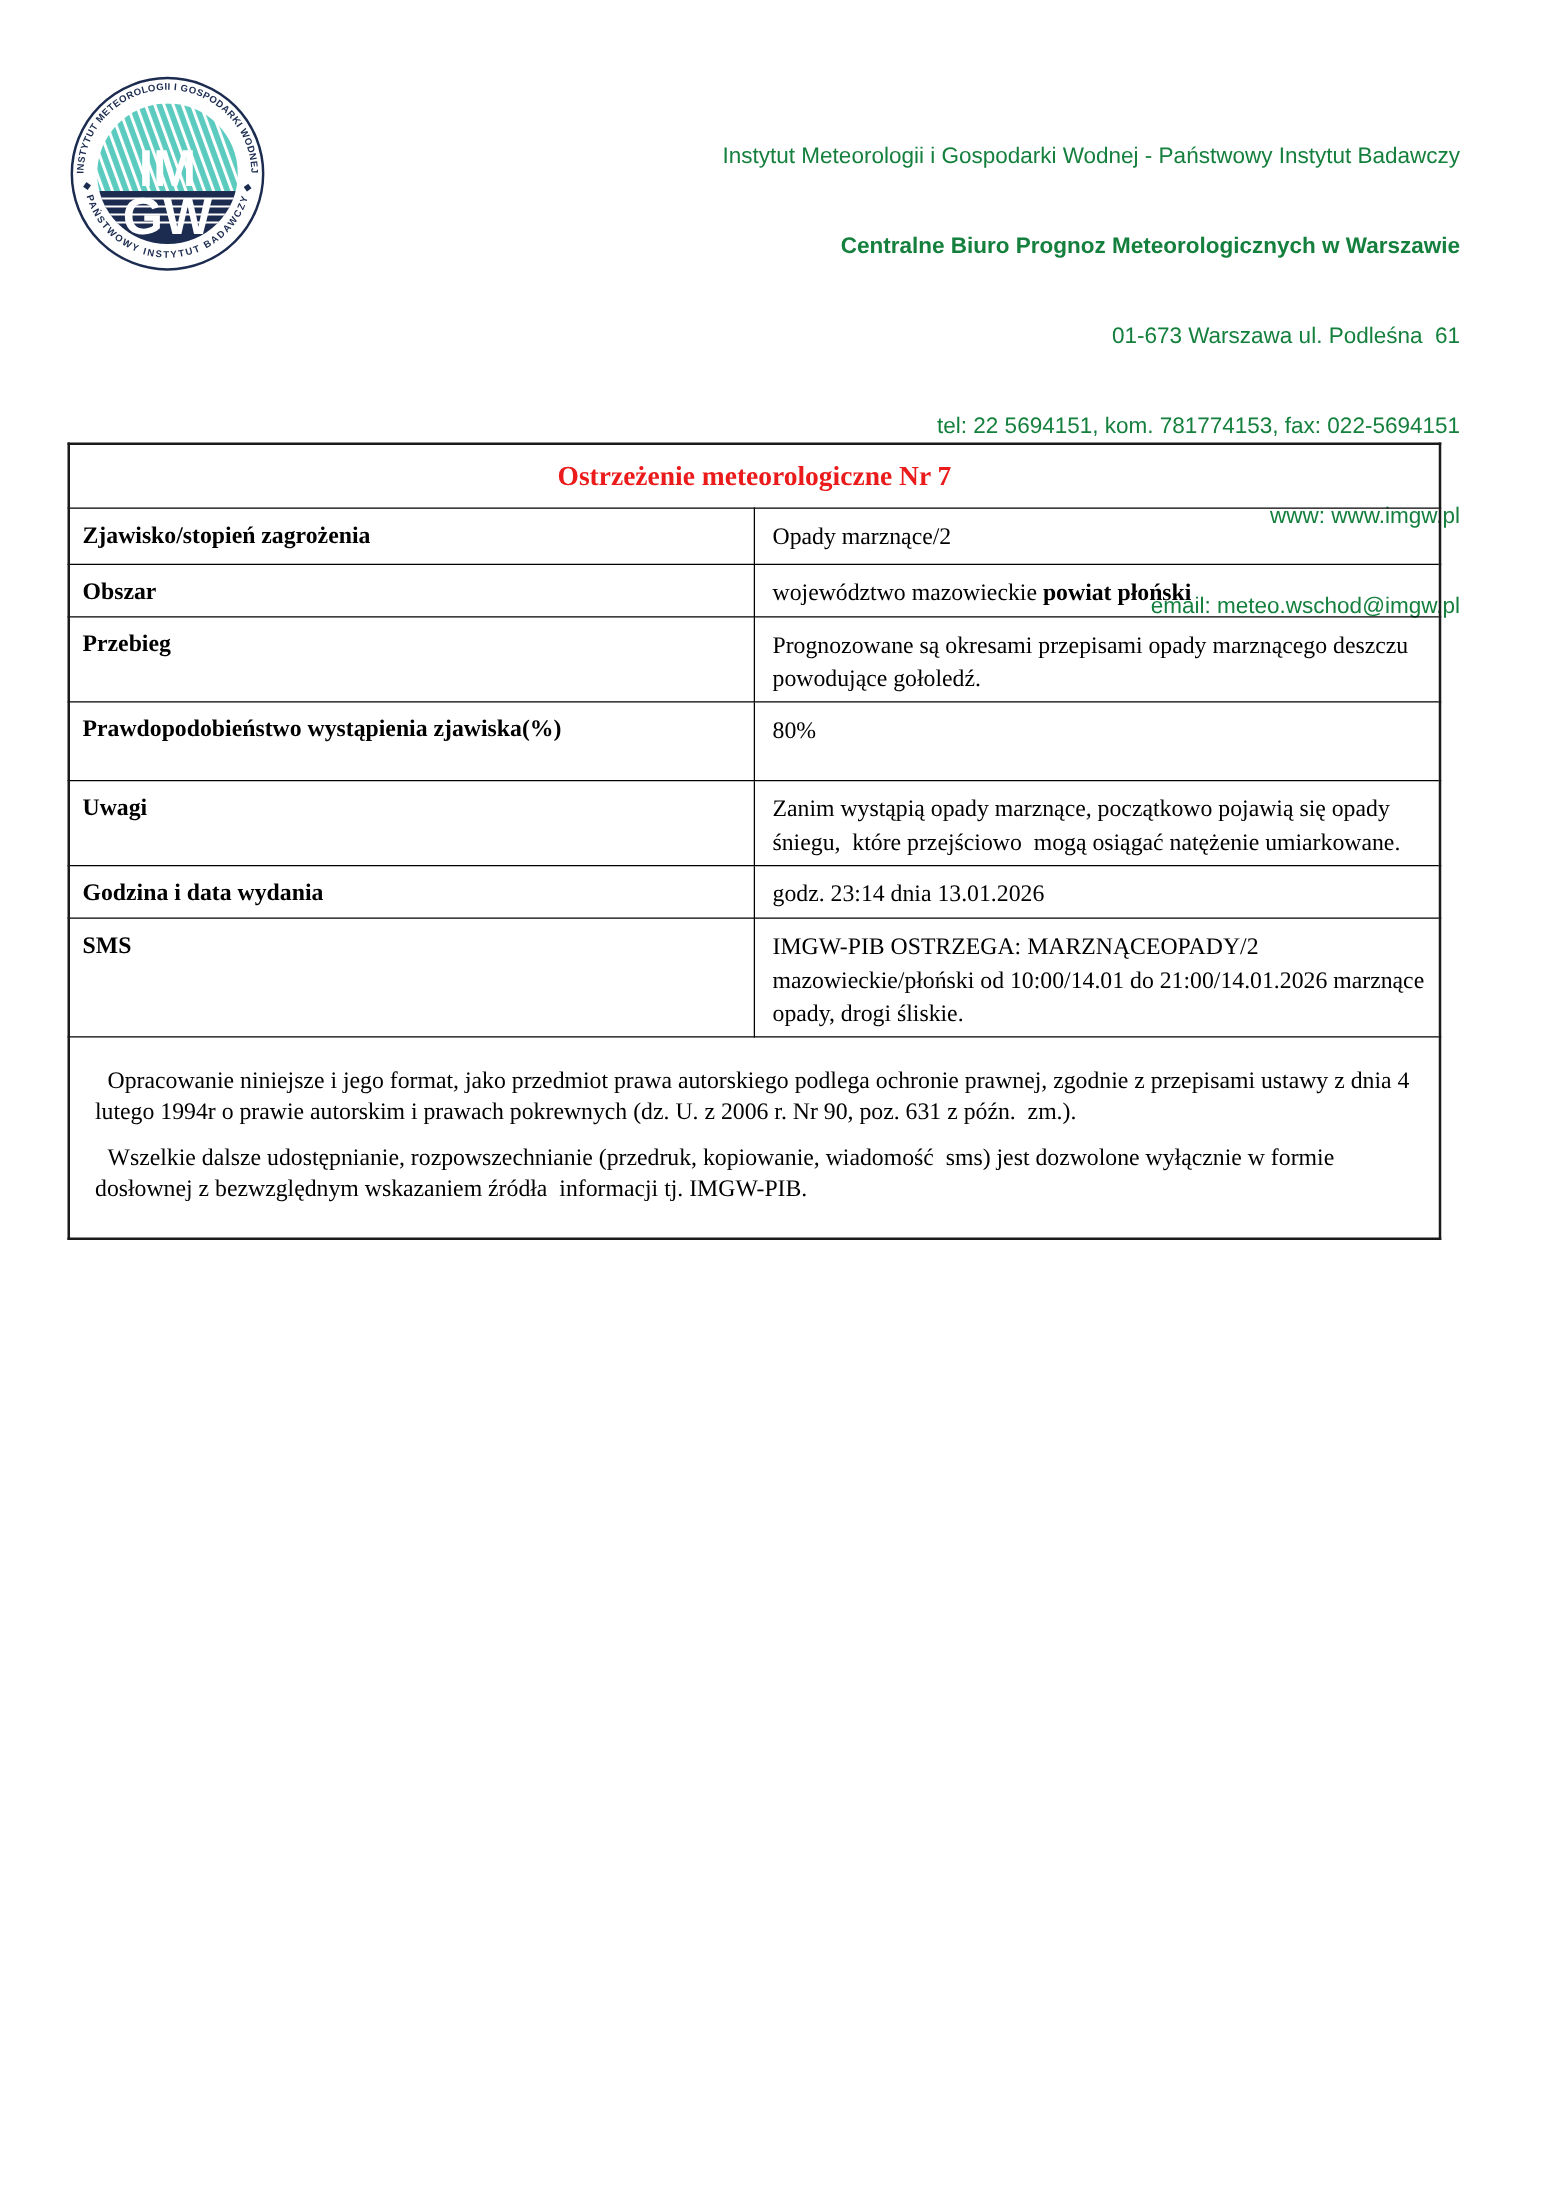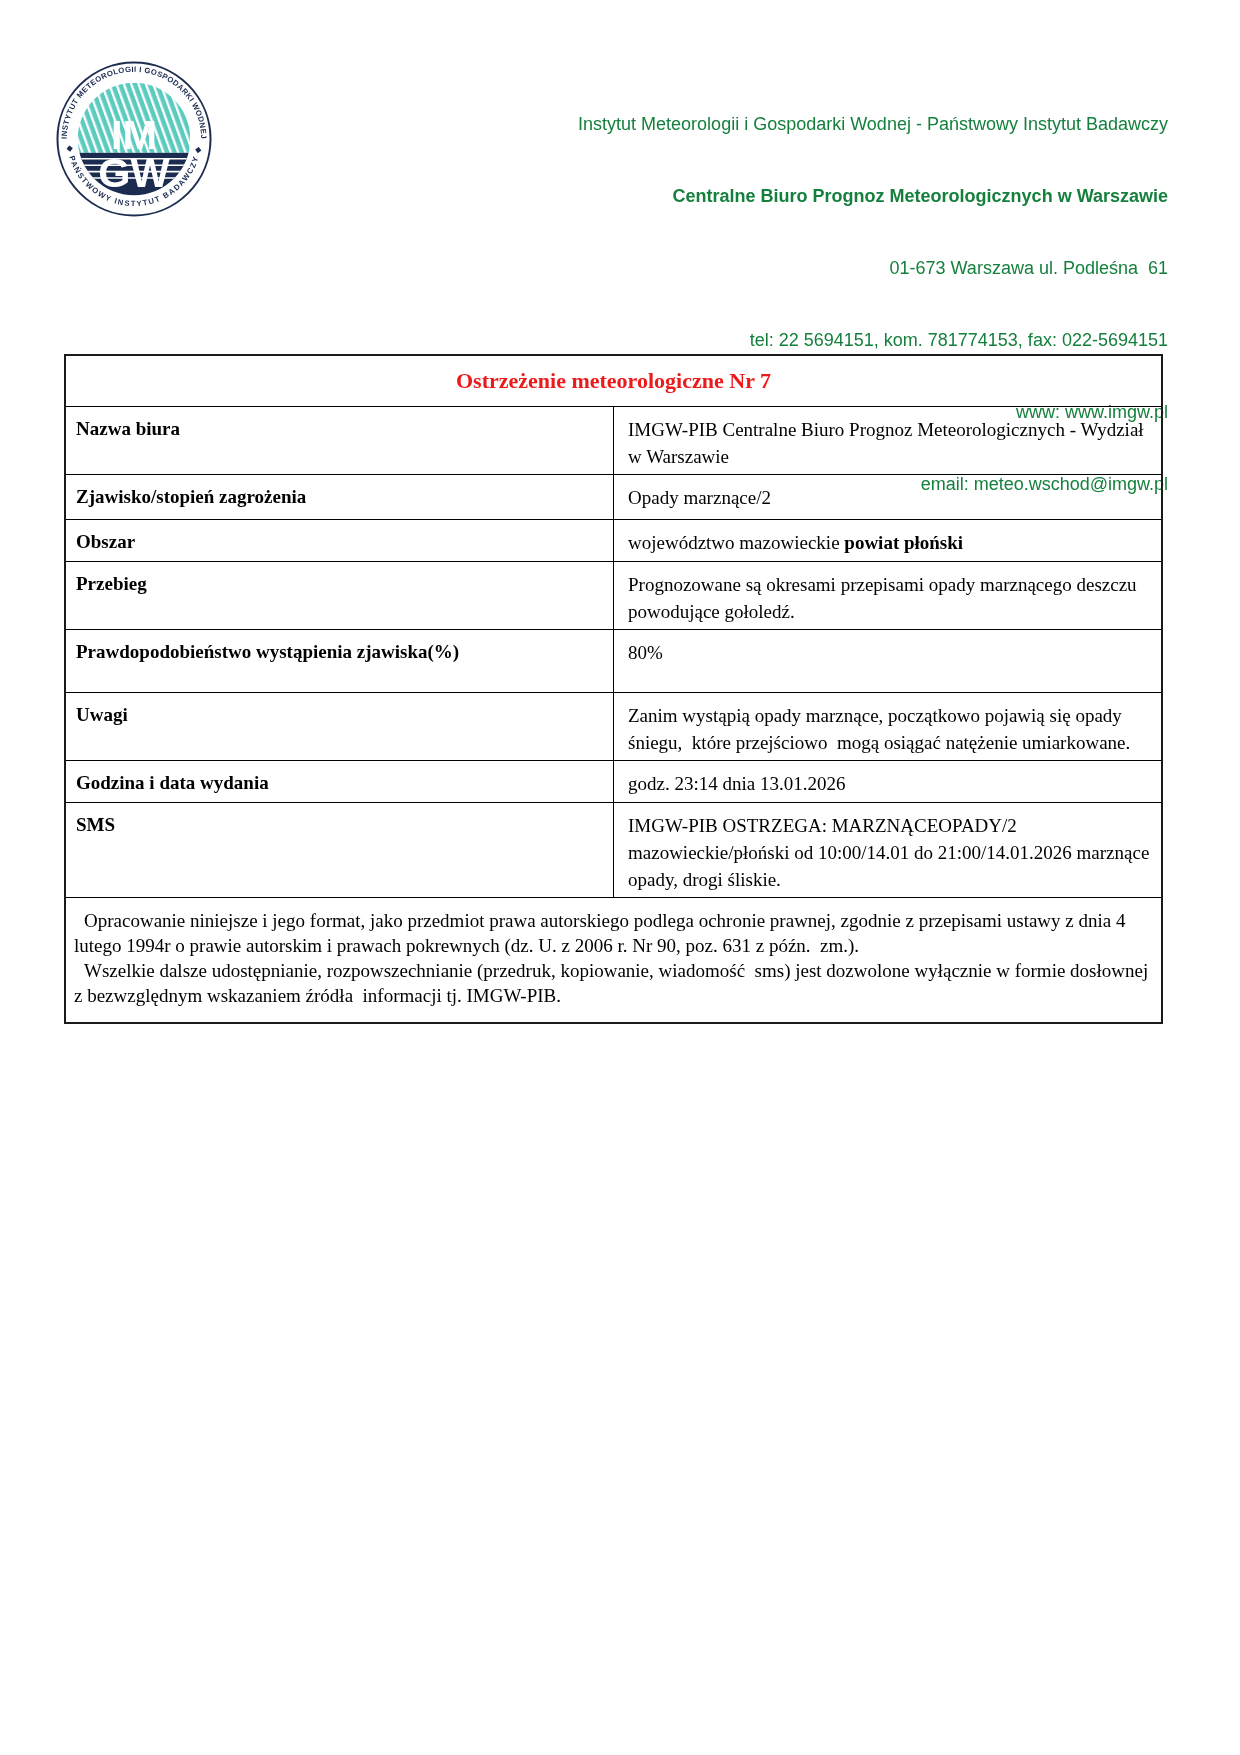--- a/index.html
+++ b/index.html
@@ -19,21 +19,21 @@
     text-align:right;
     font-family:"Liberation Sans", sans-serif;
     font-size:18px;line-height:24px;
     color:#15803d;
     white-space:pre;
   }
   .lh-bold{font-weight:bold;}
 
   
   table.warning{
-    position:absolute;left:64px;top:354px;
+    position:absolute;left:54px;top:354px;
     width:1099px;
     border-collapse:collapse;
     table-layout:fixed;
   }
   table.warning, table.warning td{border:1px solid #000;}
   table.warning{border:2px solid #1a1a1a;}
   td{box-sizing:border-box;vertical-align:top;}
   td.title-cell{
     height:51px;text-align:center;vertical-align:middle;
     color:#EC1B1B;font-weight:bold;font-size:22px;
@@ -49,21 +49,21 @@
     white-space:pre-wrap;
   }
   tr.h40{height:40px;} tr.h42{height:42px;} tr.h45{height:45px;}
   tr.h63{height:63px;} tr.h68{height:68px;}
   .bold-part{font-weight:bold;}
   td.footnote-cell{
     padding:10px 8px 14px 8px;
     font-size:19px;line-height:25px;
   }
   .footnote-cell p{
-    margin:0;text-indent:10px;white-space:pre-wrap;
+    margin:12px;text-indent:10px;white-space:pre-wrap;
   }
 
   
   .arc-text{font-family:"Liberation Sans", sans-serif;}
   .monogram{font-family:"Liberation Sans", sans-serif;}
 </style>
 </head>
 <body>
 
 <div class="page">
@@ -113,24 +113,20 @@
     <div>www: www.imgw.pl</div>
     <div>email: meteo.wschod@imgw.pl</div>
   </div>
 
   <table class="warning">
     <tbody>
       <tr>
         <td class="title-cell" colspan="2">Ostrzeżenie meteorologiczne Nr 7</td>
       </tr>
 
-      <tr class="h40">
-        <td class="label">Nazwa biura</td>
-        <td class="value">IMGW-PIB Centralne Biuro Prognoz Meteorologicznych - Wydział w Warszawie</td>
-      </tr>
 
       <tr class="h45">
         <td class="label">Zjawisko/stopień zagrożenia</td>
         <td class="value">Opady marznące/2</td>
       </tr>
 
       <tr class="h42">
         <td class="label">Obszar</td>
         <td class="value"><span>województwo mazowieckie </span><span class="bold-part">powiat płoński</span></td>
       </tr>

